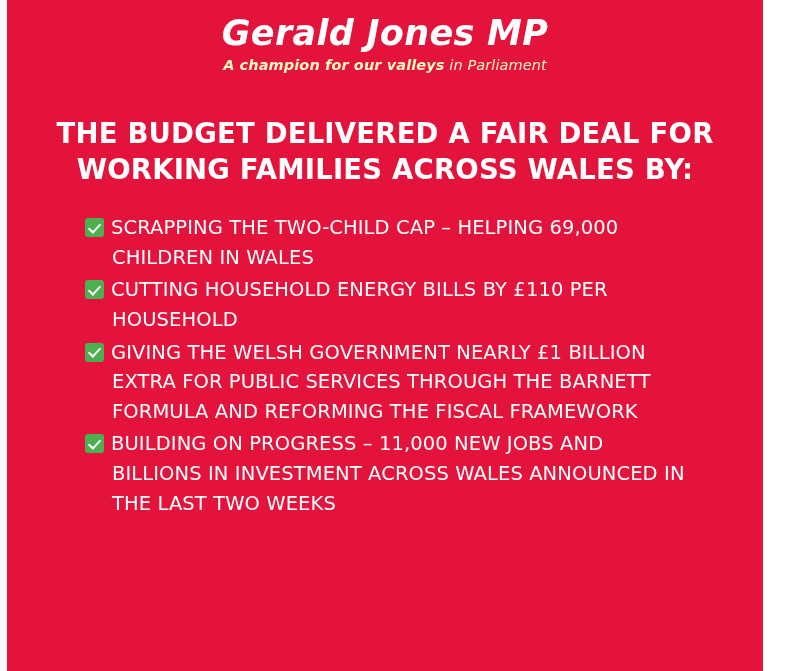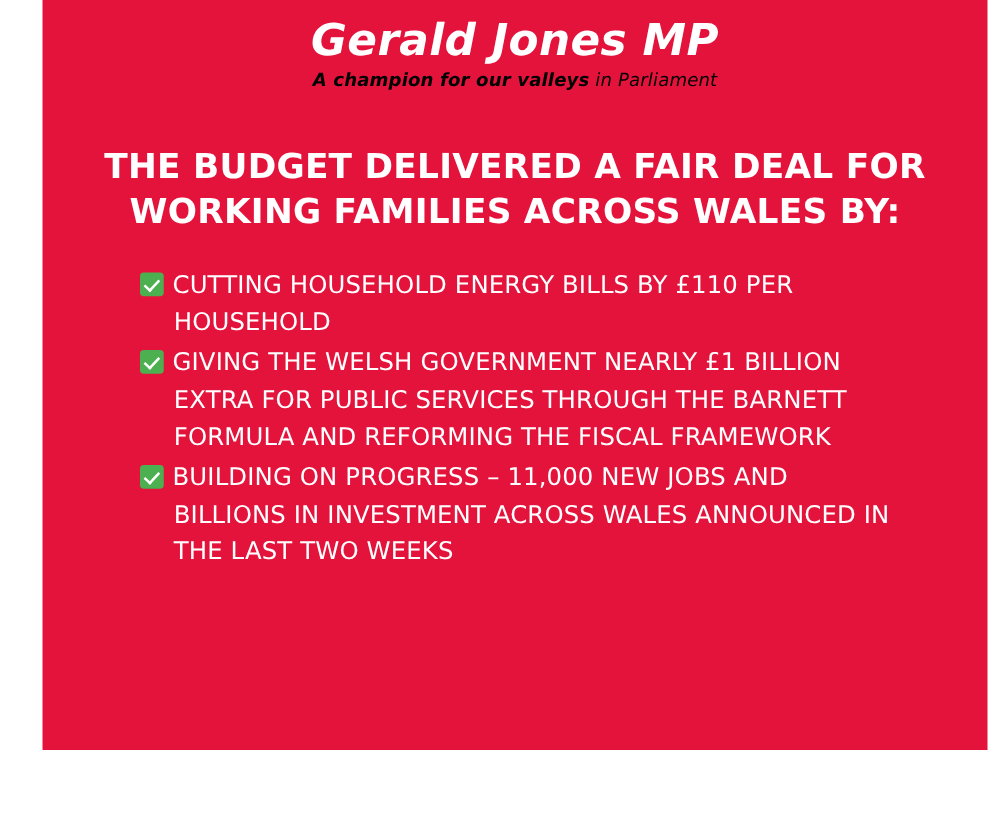--- a/index.html
+++ b/index.html
@@ -8,45 +8,45 @@
   }
   body {
     width: 800px;
     height: 671px;
     background: #ffffff;
     font-family: "Liberation Sans", sans-serif;
     overflow: hidden;
   }
   .graphic {
     position: absolute;
-    left: 34px;
+    left: 7px;
     top: 0px;
     width: 756px;
-    height: 600px;
+    height: 671px;
     background: #e4133c;
     box-sizing: border-box;
     padding: 0;
   }
   .header {
     text-align: center;
     padding-top: 14px;
   }
   .brand-name {
     font-family: "DejaVu Sans", sans-serif;
     font-weight: bold;
     font-style: italic;
     font-size: 35px;
     color: #ffffff;
     letter-spacing: 0.3px;
     line-height: 1.1;
   }
   .brand-tagline {
     font-family: "DejaVu Sans", sans-serif;
     font-size: 14.5px;
-    color: #000000;
+    color: #fef9c3;
     margin-top: 4px;
     letter-spacing: 0.1px;
   }
   .brand-tagline .bold-italic {
     font-weight: bold;
     font-style: italic;
   }
   .brand-tagline .plain-italic {
     font-style: italic;
     font-weight: normal;
@@ -107,20 +107,23 @@
     <div class="brand-name">Gerald Jones MP</div>
     <div class="brand-tagline">
       <span class="bold-italic">A champion for our valleys</span><span class="plain-italic"> in Parliament</span>
     </div>
   </div>
 
   <div class="headline">THE BUDGET DELIVERED A FAIR DEAL FOR WORKING FAMILIES ACROSS WALES BY:</div>
 
   <div class="points">
 
+    <div class="point">
+      <span class="tick"></span><span>SCRAPPING THE TWO-CHILD CAP – HELPING 69,000 CHILDREN IN WALES</span>
+    </div>
 
     <div class="point">
       <span class="tick"></span><span>CUTTING HOUSEHOLD ENERGY BILLS BY £110 PER HOUSEHOLD</span>
     </div>
 
 
     <div class="point">
       <span class="tick"></span><span>GIVING THE WELSH GOVERNMENT NEARLY £1 BILLION EXTRA FOR PUBLIC SERVICES THROUGH THE BARNETT FORMULA AND REFORMING THE FISCAL FRAMEWORK</span>
     </div>
 

